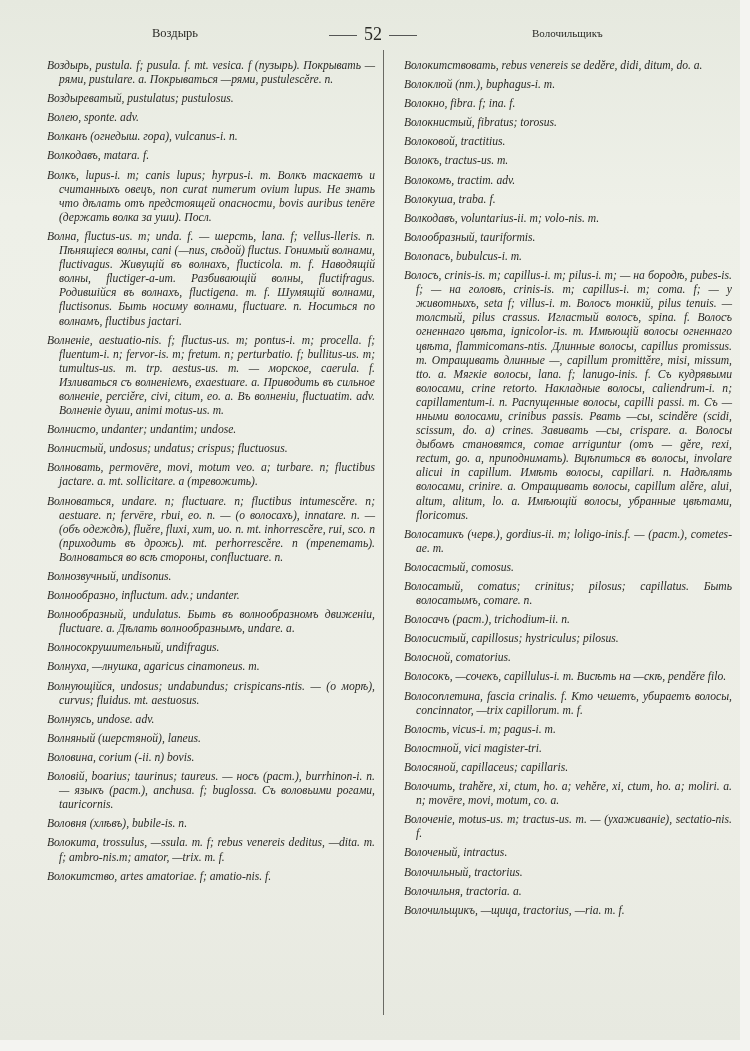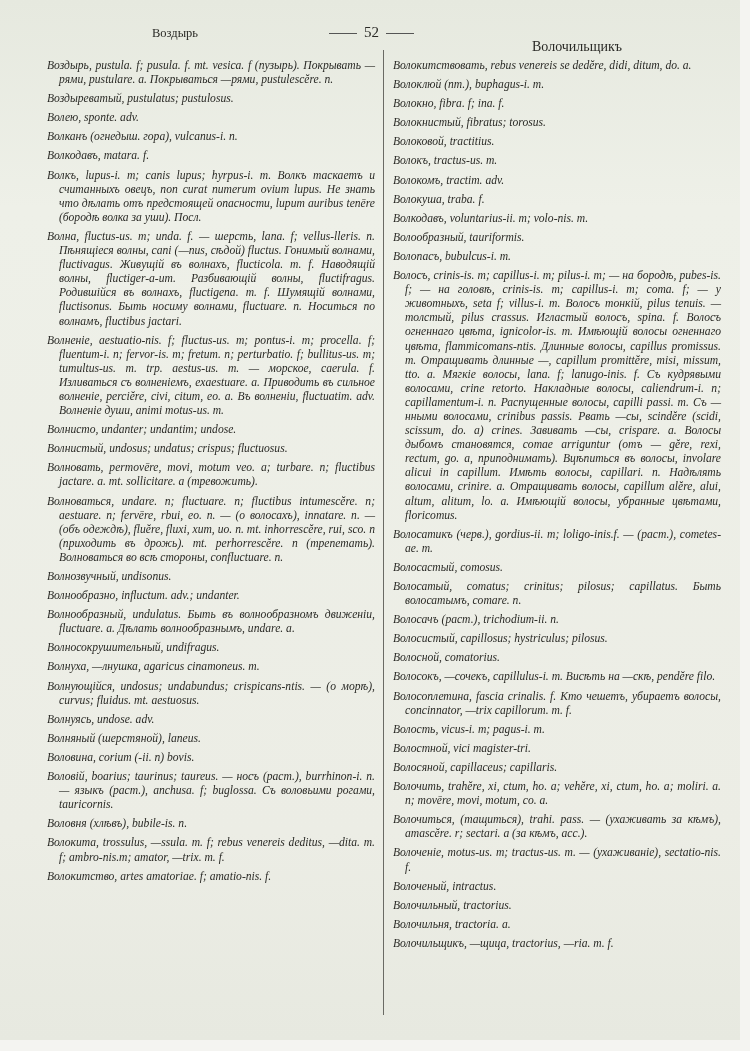--- a/index.html
+++ b/index.html
@@ -18,31 +18,31 @@
     background:#f4f4f1;
   }
   .page-bottom {
     position:absolute; left:0; bottom:0; width:750px; height:11px; background:#f4f4f1;
   }
   .header {
     position:absolute; top:18px; left:4px; width:740px; height:24px;
     font-size:12.5px; font-family:"Liberation Serif", serif;
   }
   .hl { position:absolute; left:148px; top:8px; }
-  .hc { position:absolute; left:318px; top:6px; font-size:15px; }
+  .hc { position:absolute; left:318px; top:6px; font-size:18px; }
   .hc .rule { display:inline-block; width:28px; border-top:1px solid #555; vertical-align:middle; margin:0 7px; }
-  .hr { position:absolute; left:528px; top:9px; font-size:14px;margin-top:12px; }
+  .hr { position:absolute; left:528px; top:9px; font-size:11px; }
   .col {
     position:absolute; top:54px;
     font-family:"Liberation Serif", serif;
     font-size:11.6px; line-height:14.1px;
     text-align:justify;
   }
   .col-left { left:42px; width:338px; }
-  .col-right { left:388px; width:338px; }
+  .col-right { left:399px; width:338px; }
   .divider {
     position:absolute; left:383px; top:50px; width:0; height:965px;
     border-left:1px solid #6a6a64;
   }
   .entry { text-indent:-12px; padding-left:12px; margin:5px;font-style:italic; }
 </style>
 </head>
 <body>
 
 <div class="page">
@@ -53,21 +53,21 @@
     </span>
     <span class="hr">Волочильщикъ</span>
   </div>
 
   <div class="col col-left" id="colL">
       <p class="entry">Воздырь, pustula. f; pusula. f. mt. vesica. f (пузырь). Покрывать —рями, pustulare. a. Покрываться —рями, pustulescĕre. n.</p>
       <p class="entry">Воздыреватый, pustulatus; pustulosus.</p>
       <p class="entry">Волею, sponte. adv.</p>
       <p class="entry">Волканъ (огнедыш. гора), vulcanus-i. n.</p>
       <p class="entry">Волкодавъ, matara. f.</p>
-      <p class="entry">Волкъ, lupus-i. m; canis lupus; hyrpus-i. m. Волкъ таскаетъ и считанныхъ овецъ, non curat numerum ovium lupus. Не знать что дѣлать отъ предстоящей опасности, lupum auribus tenēre (бородѣ волка за уши). Посл.</p>
+      <p class="entry">Волкъ, lupus-i. m; canis lupus; hyrpus-i. m. Волкъ таскаетъ и считанныхъ овецъ, non curat numerum ovium lupus. Не знать что дѣлать отъ предстоящей опасности, bovis auribus tenēre (держать волка за уши). Посл.</p>
       <p class="entry">Волна, fluctus-us. m; unda. f. — шерсть, lana. f; vellus-lleris. n. Пѣнящіеся волны, cani (—nus, сѣдой) fluctus. Гонимый волнами, fluctivagus. Живущій въ волнахъ, flucticola. m. f. Наводящій волны, fluctiger-a-um. Разбивающій волны, fluctifragus. Родившійся въ волнахъ, fluctigena. m. f. Шумящій волнами, fluctisonus. Быть носиму волнами, fluctuare. n. Носиться по волнамъ, fluctibus jactari.</p>
       <p class="entry">Волненіе, aestuatio-nis. f; fluctus-us. m; pontus-i. m; procella. f; fluentum-i. n; fervor-is. m; fretum. n; perturbatio. f; bullitus-us. m; tumultus-us. m. trp. aestus-us. m. — морское, caerula. f. Изливаться съ волненіемъ, exaestuare. a. Приводить въ сильное волненіе, perciĕre, civi, citum, eo. a. Въ волненіи, fluctuatim. adv. Волненіе души, animi motus-us. m.</p>
       <p class="entry">Волнисто, undanter; undantim; undose.</p>
       <p class="entry">Волнистый, undosus; undatus; crispus; fluctuosus.</p>
       <p class="entry">Волновать, permovēre, movi, motum veo. a; turbare. n; fluctibus jactare. a. mt. sollicitare. a (тревожить).</p>
       <p class="entry">Волноваться, undare. n; fluctuare. n; fluctibus intumescĕre. n; aestuare. n; fervēre, rbui, eo. n. — (о волосахъ), innatare. n. — (объ одеждѣ), fluĕre, fluxi, xum, uo. n. mt. inhorrescĕre, rui, sco. n (приходить въ дрожь). mt. perhorrescĕre. n (трепетать). Волноваться во всѣ стороны, confluctuare. n.</p>
       <p class="entry">Волнозвучный, undisonus.</p>
       <p class="entry">Волнообразно, influctum. adv.; undanter.</p>
       <p class="entry">Волнообразный, undulatus. Быть въ волнообразномъ движеніи, fluctuare. a. Дѣлать волнообразнымъ, undare. a.</p>
       <p class="entry">Волносокрушительный, undifragus.</p>
@@ -100,21 +100,20 @@
       <p class="entry">Волосатый, comatus; crinitus; pilosus; capillatus. Быть волосатымъ, comare. n.</p>
       <p class="entry">Волосачъ (раст.), trichodium-ii. n.</p>
       <p class="entry">Волосистый, capillosus; hystriculus; pilosus.</p>
       <p class="entry">Волосной, comatorius.</p>
       <p class="entry">Волосокъ, —сочекъ, capillulus-i. m. Висѣть на —скѣ, pendĕre filo.</p>
       <p class="entry">Волосоплетина, fascia crinalis. f. Кто чешетъ, убираетъ волосы, concinnator, —trix capillorum. m. f.</p>
       <p class="entry">Волость, vicus-i. m; pagus-i. m.</p>
       <p class="entry">Волостной, vici magister-tri.</p>
       <p class="entry">Волосяной, capillaceus; capillaris.</p>
       <p class="entry">Волочить, trahĕre, xi, ctum, ho. a; vehĕre, xi, ctum, ho. a; moliri. a. n; movēre, movi, motum, co. a.</p>
-      <p class="entry">Волочиться, (тащиться), trahi. pass. — (ухаживать за кѣмъ), amascĕre. r; sectari. a (за кѣмъ, acc.).</p>
       <p class="entry">Волоченіе, motus-us. m; tractus-us. m. — (ухаживаніе), sectatio-nis. f.</p>
       <p class="entry">Волоченый, intractus.</p>
       <p class="entry">Волочильный, tractorius.</p>
       <p class="entry">Волочильня, tractoria. a.</p>
       <p class="entry">Волочильщикъ, —щица, tractorius, —ria. m. f.</p>
     </div>
 </div>
 <div class="page-edge"></div>
 <div class="page-bottom"></div>
 

